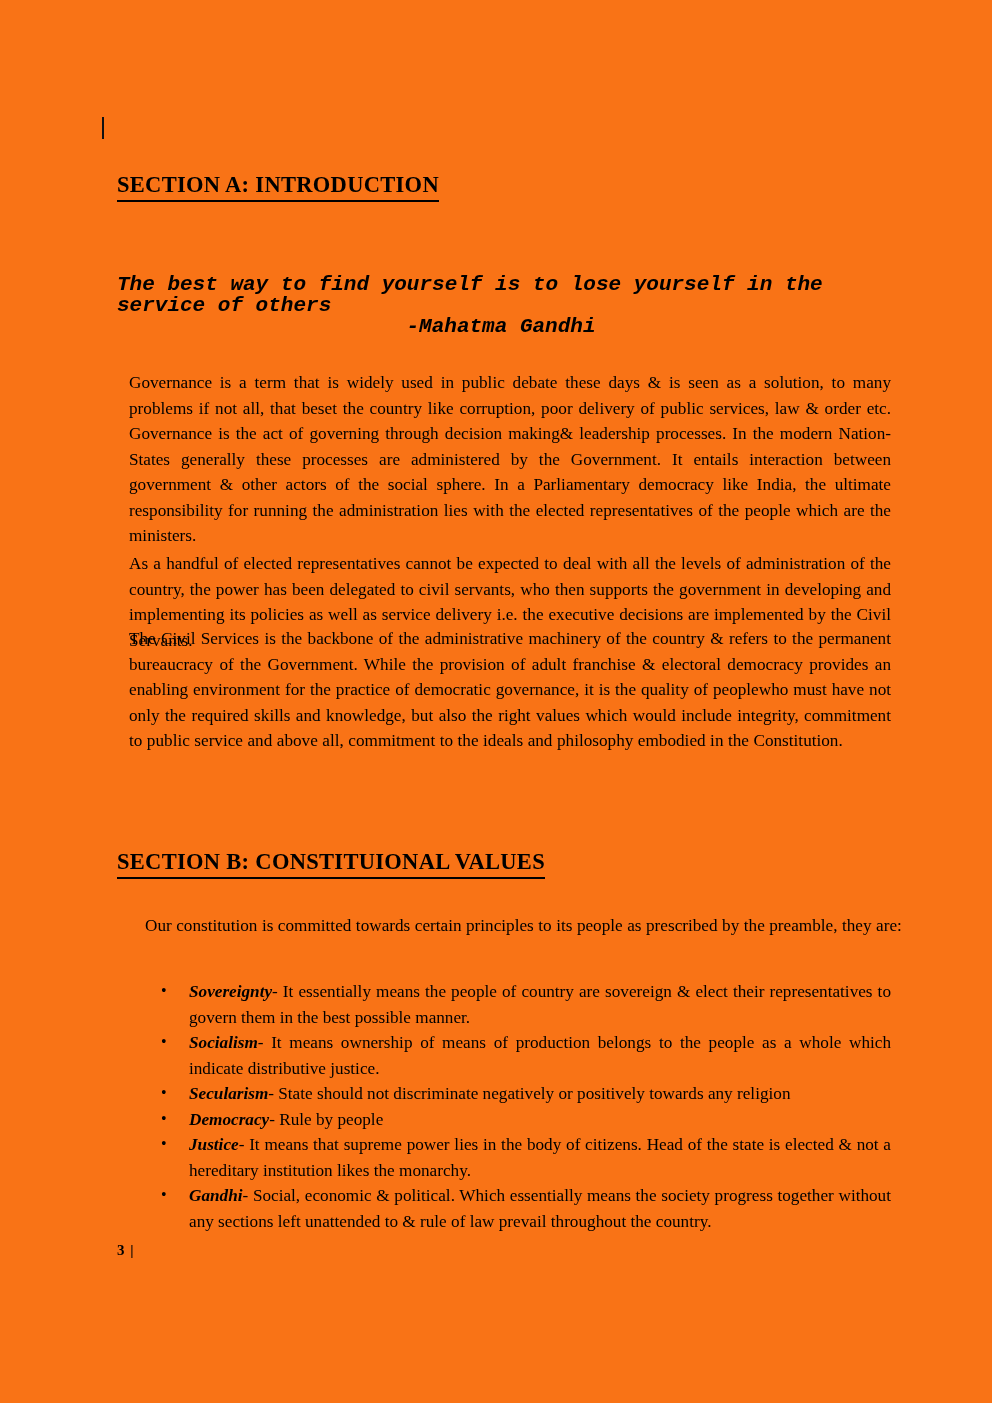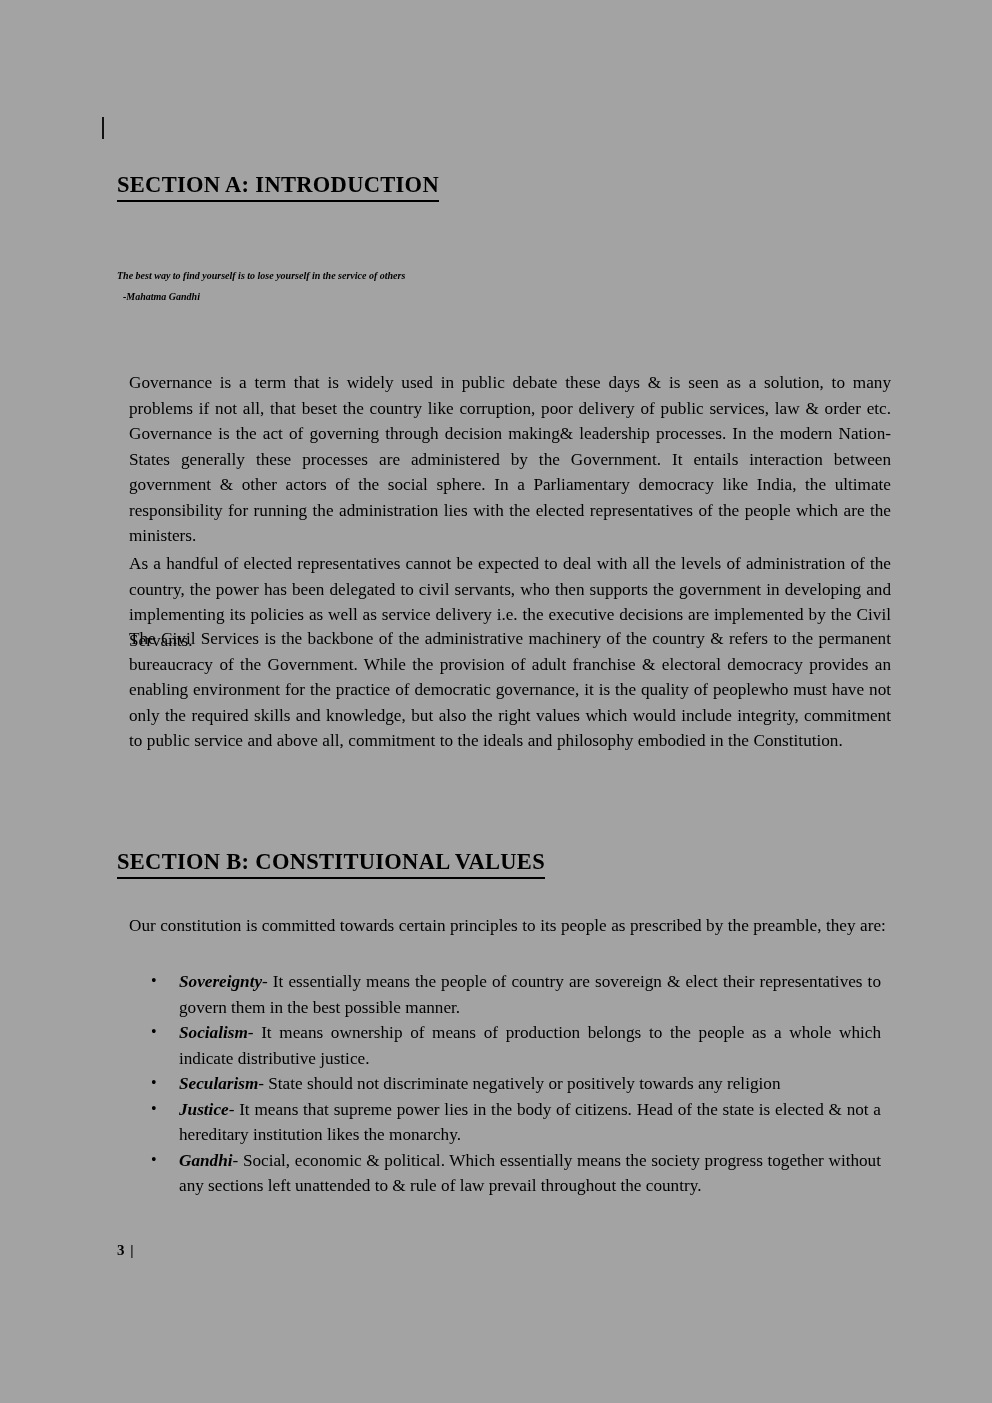--- a/index.html
+++ b/index.html
@@ -9,21 +9,21 @@
     background: #ffffff;
   }
   body {
     font-family: "Liberation Serif", "DejaVu Serif", serif;
     color: #000000;
   }
   .page {
     position: relative;
     width: 992px;
     height: 1403px;
-    background: #a3a3a3;
+    background: #f97316;
     overflow: hidden;
     box-sizing: border-box;
   }
 
   
   .cursor-mark {
     position: absolute;
     left: 102px;
     top: 117px;
     width: 2px;
@@ -47,50 +47,50 @@
     display: inline-block;
     border-bottom: 2.2px solid #000;
     font-family: "Liberation Serif", "DejaVu Serif", serif;
   }
 
   .heading-a-wrap { position: absolute; top: 172px; left: 0; }
   .heading-b-wrap { position: absolute; top: 849px; left: 0; }
 
   .quote {
     position: absolute;
-    top: 265px;
+    top: 274px;
     left: 0;
     width: 762px;
     font-style: italic;
     font-weight: bold;
-    font-size: 10px;
+    font-size: 21px;
     line-height: 21px;
-    font-family: Liberation Serif, serif;
+    font-family: Liberation Mono, monospace;
   }
-  .quote .attrib { display: block; padding-left: 6px; }
+  .quote .attrib { display: block; padding-left: 6px; text-align: center; }
 
   p.body-para {
     margin: 12px;
     text-align: justify;
     font-size: 17.2px;
     line-height: 25.5px;
     word-spacing: 0.2px;
   }
 
   .para-1 { position: absolute; top: 358px; left: 0; width: 762px; }
   .para-2 { position: absolute; top: 539px; left: 0; width: 762px; }
   .para-3 { position: absolute; top: 614px; left: 0; width: 762px; }
-  .para-intro-b { position: absolute; top: 901px; left: 0; width: 762px; }
+  .para-intro-b { position: absolute; top: 901px; left: 16px; width: 762px; }
 
   ul.values-list {
     position: absolute;
     top: 967px;
     left: 0;
     width: 762px;
-    margin: 2px;
+    margin: 12px;
     padding: 0;
     list-style: none;
   }
   ul.values-list > li {
     position: relative;
     padding-left: 60px;
     margin: 0 0 0 0;
     font-size: 17.2px;
     line-height: 25.5px;
     text-align: justify;
@@ -151,20 +151,23 @@
       <li>
         <span class="term">Sovereignty</span><span>- It essentially means the people of country are sovereign &amp; elect their representatives to govern them in the best possible manner.</span>
       </li>
       <li>
         <span class="term">Socialism</span><span>- It means ownership of means of production belongs to the people as a whole which indicate distributive justice.</span>
       </li>
       <li>
         <span class="term">Secularism</span><span>- State should not discriminate negatively or positively towards any religion</span>
       </li>
       <li>
+        <span class="term">Democracy</span><span>- Rule by people</span>
+      </li>
+      <li>
         <span class="term">Justice</span><span>- It means that supreme power lies in the body of citizens. Head of the state is elected &amp; not a hereditary institution likes the monarchy.</span>
       </li>
       <li>
         <span class="term">Gandhi</span><span>- Social, economic &amp; political. Which essentially means the society progress together without any sections left unattended to &amp; rule of law prevail throughout the country.</span>
       </li>
     </ul>
 
   </div>
 
   <div class="page-number">3 |</div>

